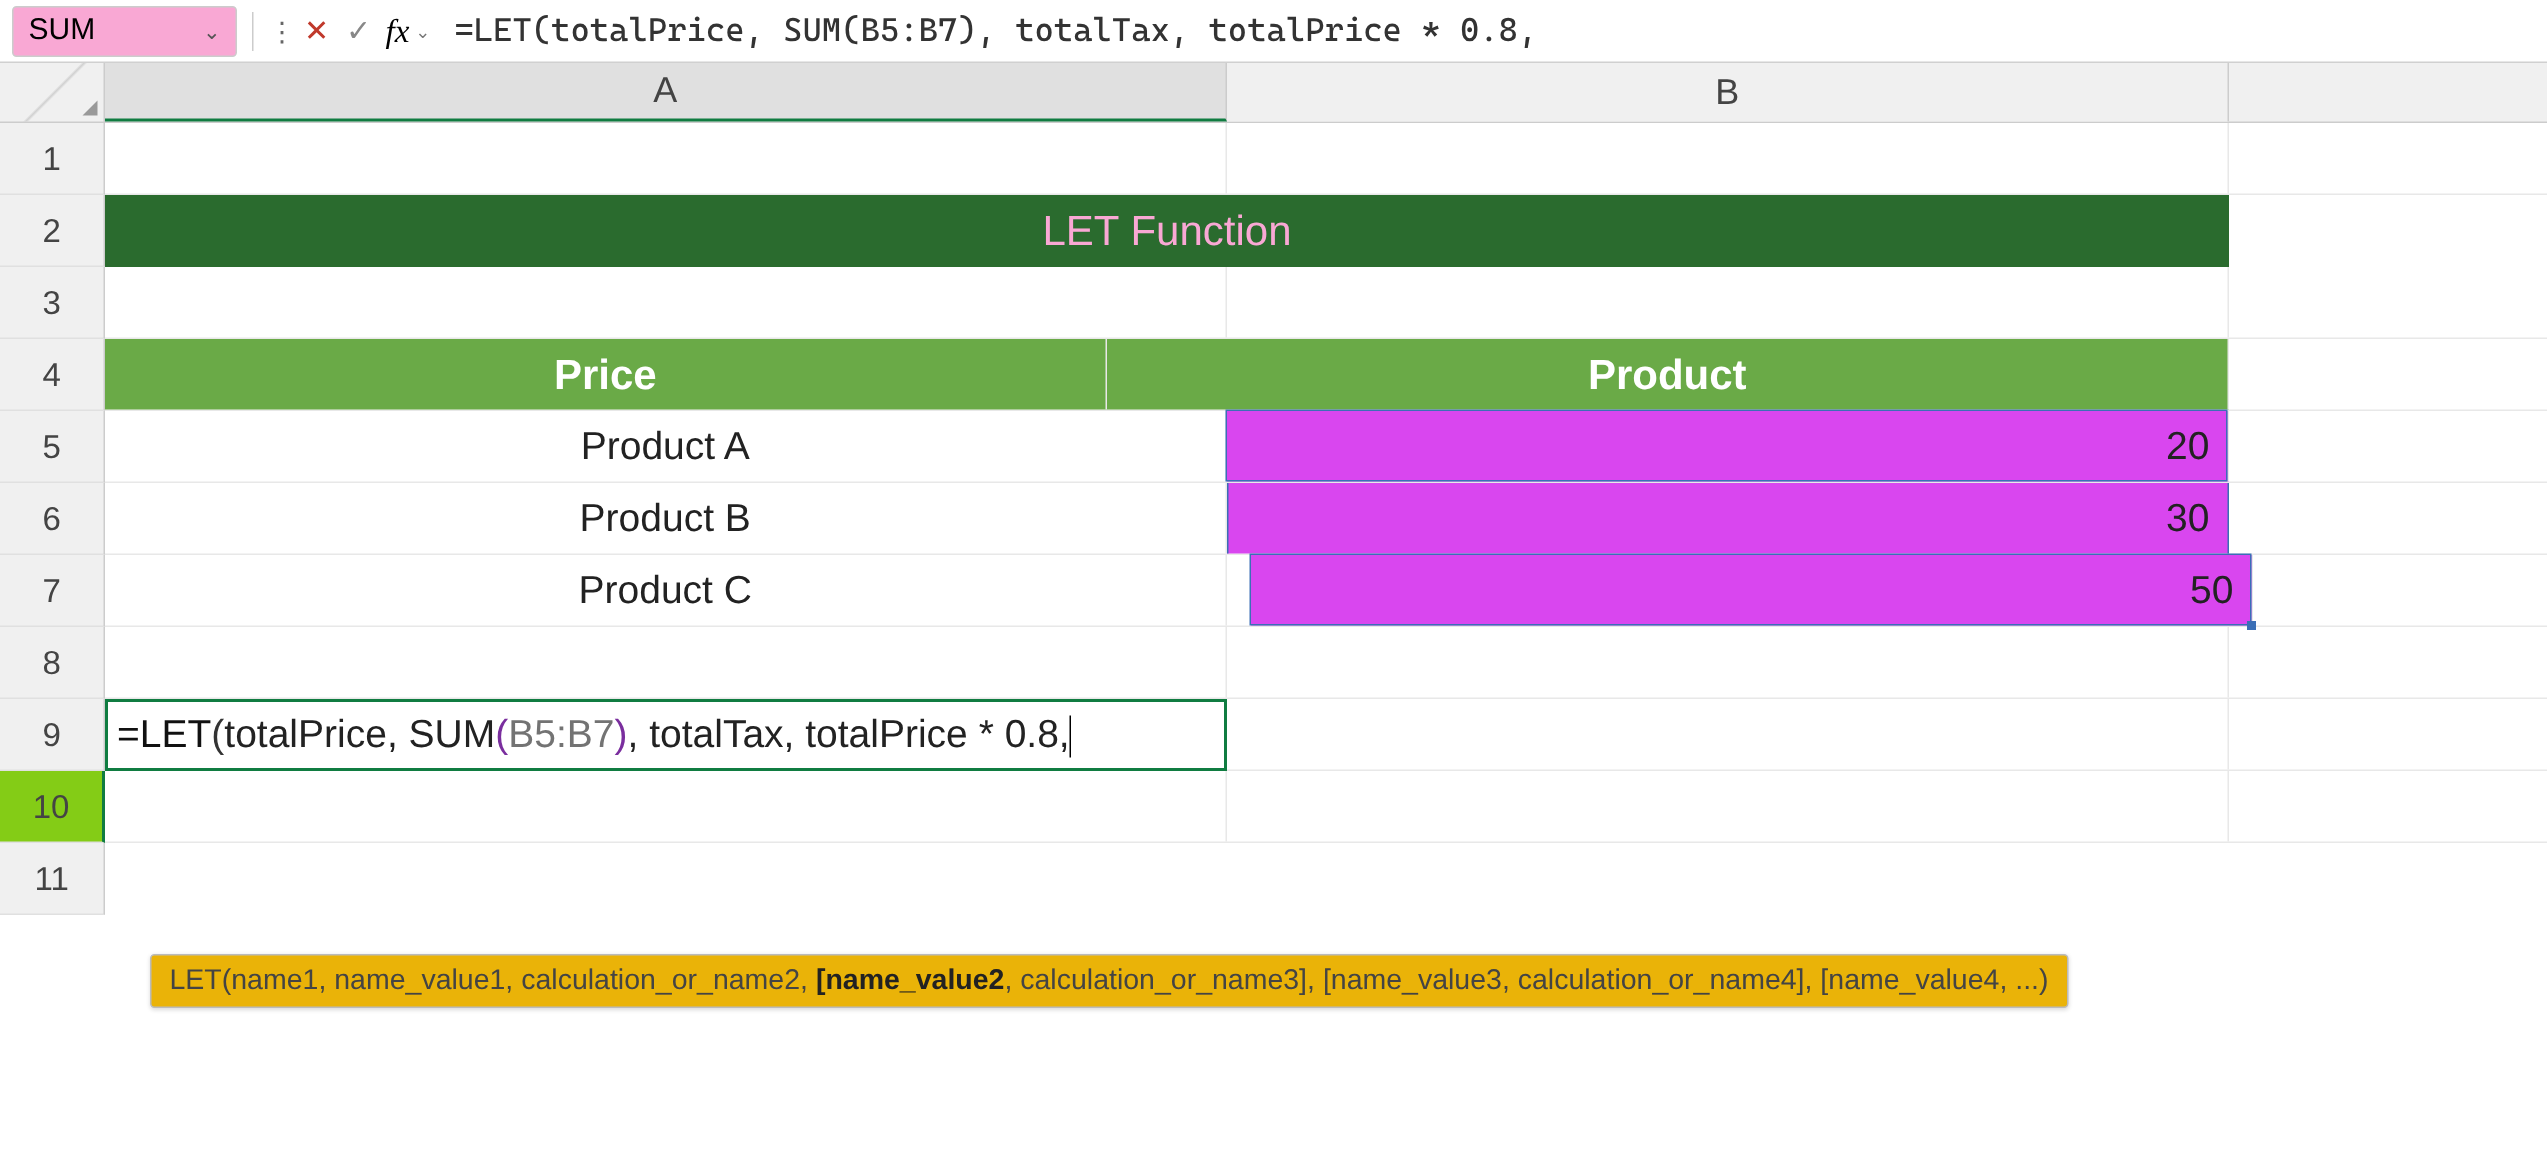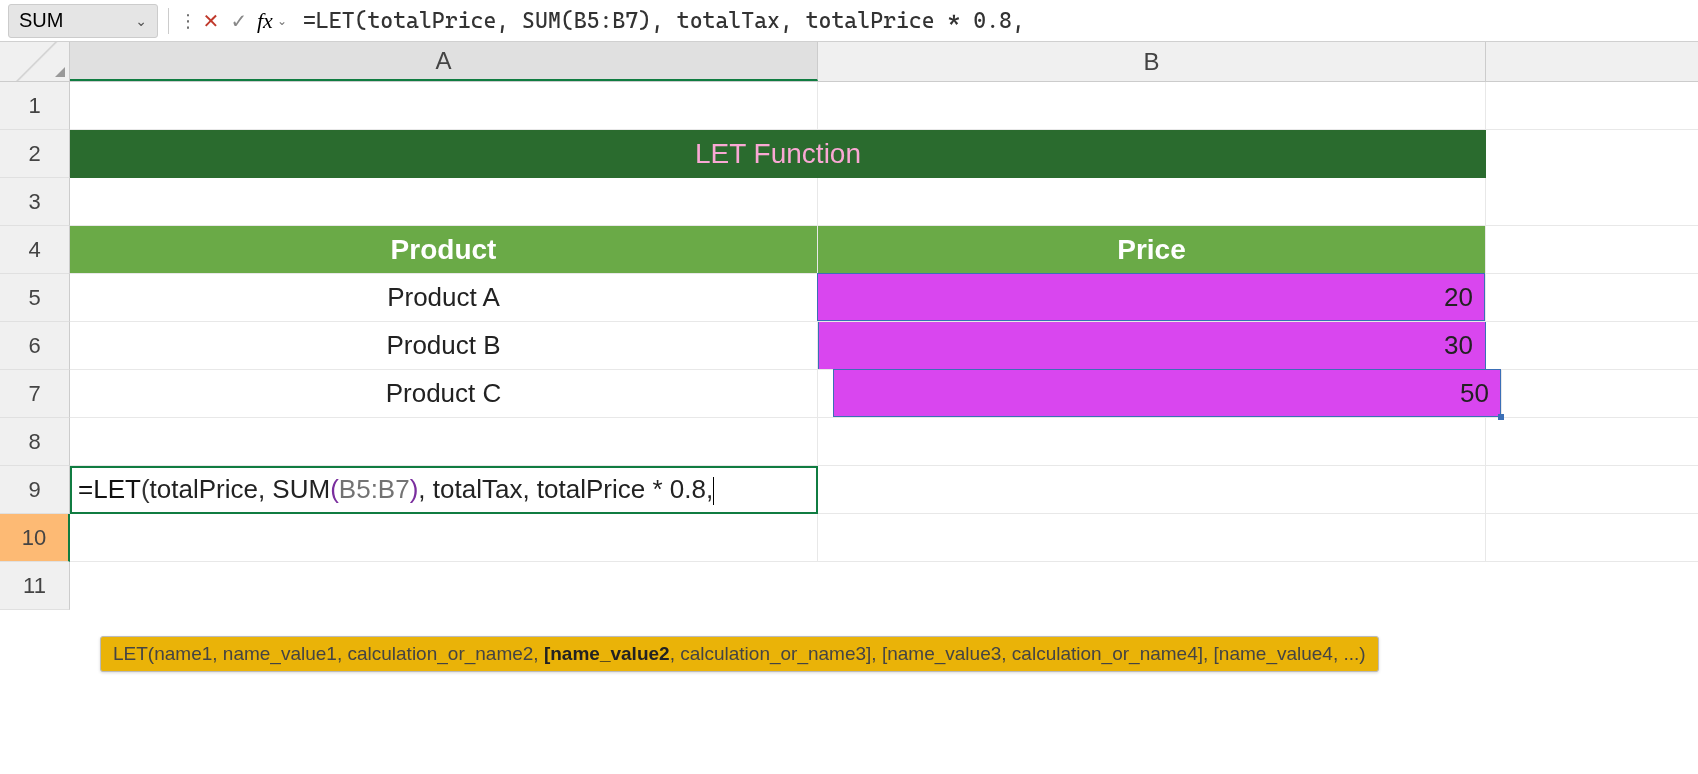--- a/index.html
+++ b/index.html
@@ -6,21 +6,21 @@
 body { font-family: 'Segoe UI', Arial, sans-serif; background: #fff; overflow: hidden; }
 
 .formula-bar {
   display: flex; align-items: center; height: 42px;
   border-bottom: 1px solid #d0d0d0; background: #fff;
   padding: 0 8px;
 }
 .name-box {
   width: 150px; height: 34px; display: flex; align-items: center;
   justify-content: space-between; padding: 0 10px; font-size: 20px;
-  background: #e5e5e5; border: 1px solid #ccc; border-radius: 3px;
+  background: #f9a8d4; border: 1px solid #ccc; border-radius: 3px;
 }
 .name-box .chev { font-size: 14px; color: #555; }
 .fb-divider { width: 1px; height: 26px; background: #ccc; margin: 0 10px; }
 .fb-icon { width: 28px; height: 28px; display: flex; align-items: center; justify-content: center; font-size: 20px; color: #555; cursor: pointer; }
 .fb-icon.cancel { color: #c0392b; }
 .fb-icon.accept { color: #888; }
 .fx-label { font-family: 'Times New Roman', serif; font-style: italic; font-size: 22px; margin: 0 4px; }
 .fb-chev-sm { font-size: 12px; color: #777; margin-right: 16px; }
 .formula-input {
   flex: 1; font-family: 'Cascadia Mono','Consolas',monospace; font-size: 22px;
@@ -29,21 +29,21 @@
 
 .sheet { display: flex; }
 .row-headers { width: 70px; background: #f0f0f0; }
 .corner { height: 40px; background: linear-gradient(135deg,#f0f0f0 50%,#d0d0d0 52%,#f0f0f0 54%); border-right:1px solid #ccc; border-bottom:1px solid #ccc; position:relative; }
 .corner::after { content:''; position:absolute; right:4px; bottom:4px; width:0;height:0; border-left:10px solid transparent; border-bottom:10px solid #999; }
 .row-head {
   height: 48px; display:flex; align-items:center; justify-content:center;
   font-size:22px; color:#444; border-right:1px solid #ccc; border-bottom:1px solid #e0e0e0;
   background:#f0f0f0;
 }
-.row-head.active { background:#fdba74; border-right:2px solid #107c41; }
+.row-head.active { background:#84cc16; border-right:2px solid #107c41; }
 
 .grid { flex:1; }
 .col-headers { display:flex; height:40px; background:#f0f0f0; border-bottom:1px solid #ccc; }
 .col-head {
   display:flex; align-items:center; justify-content:center; font-size:24px; color:#444;
   border-right:1px solid #ccc; background:#f0f0f0;
 }
 .col-head.active { background:#e0e0e0; border-bottom:2px solid #107c41; }
 .col-A { width:748px; }
 .col-B { width:668px; }
@@ -133,22 +133,22 @@
     <div class="data-row title-row">
       <div class="cell colA" style="width:1416px;border-right:none;">LET Function</div>
     </div>
 
     <div class="data-row">
       <div class="cell colA"></div>
       <div class="cell colB"></div>
     </div>
 
     <div class="data-row header-row">
+      <div class="cell colB" style="justify-content:center;">Price</div>
       <div class="cell colA">Product</div>
-      <div class="cell colB" style="justify-content:center;">Price</div>
     </div>
 
     <div class="data-row">
       <div class="cell colA">Product A</div>
       <div class="cell colB range-sel range-outline">20</div>
     </div>
     <div class="data-row">
       <div class="cell colA">Product B</div>
       <div class="cell colB range-sel" style="border-left:1px solid #3b6fb6;border-right:1px solid #3b6fb6;">30</div>
     </div>

